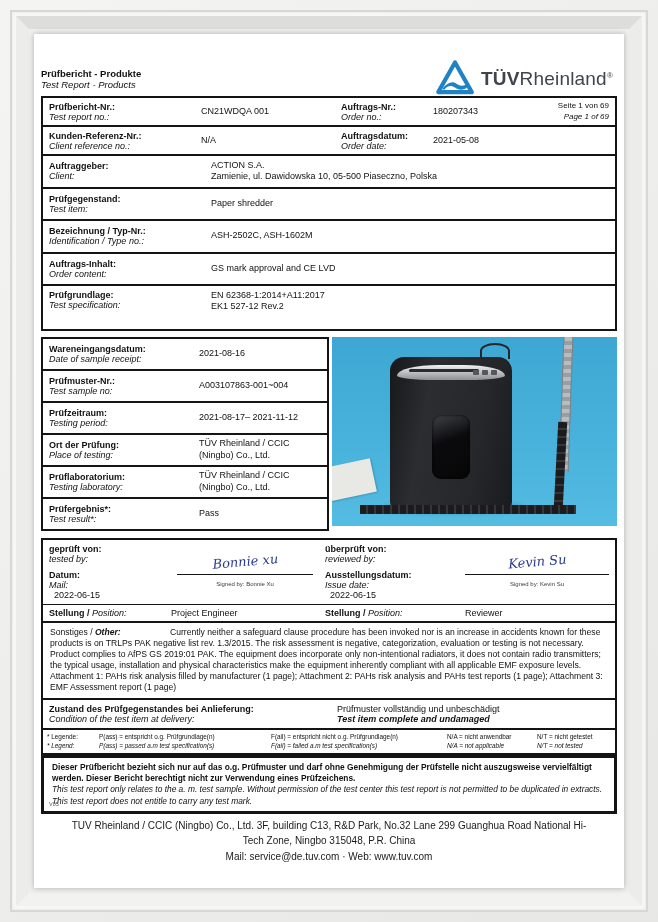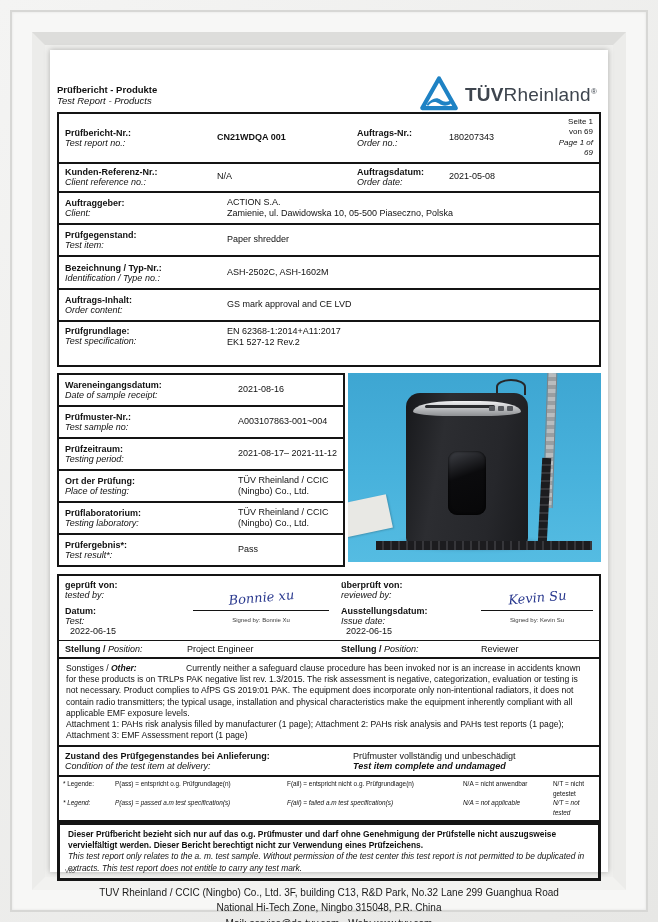--- a/index.html
+++ b/index.html
@@ -9,21 +9,21 @@
   
   .frame-outer{
     width:658px; height:922px;
     background:linear-gradient(135deg,#f4f4f3,#e7e7e5);
     padding:10px;
   }
   .frame-line{
     width:100%; height:100%;
     border:2px solid #d7d7d5;
     background:#f7f7f6;
-    padding:20px;
+    padding:4px;
     box-shadow:inset 0 0 3px rgba(0,0,0,.08);
   }
   .frame-bevel{
     width:100%; height:100%;
     border-style:solid; border-width:13px;
     border-color:#dddddb #ececea #f2f2f0 #ececea;
     background:#efefed;
     padding:3px;
   }
   .mat{
@@ -53,35 +53,35 @@
   
   .box{ border:2px solid #141414; margin-top:-2px; }
   .box.first{ margin-top:0; }
   .row{ display:flex; align-items:center; }
   .lab .de{ font-weight:bold; display:block; }
   .lab .en{ font-style:italic; display:block; }
   .val{ line-height:1.25; }
 
   .info .row{ min-height:27px; padding:3px 6px; }
   .c-lab{ width:152px; flex:none; }
-  .c-val{ width:140px; flex:none; font-weight:bold; }
+  .c-val{ width:140px; flex:none; font-weight:normal; }
   .c-val.normal{ font-weight:normal; }
   .c-lab2{ width:92px; flex:none; }
   .c-val2{ width:92px; flex:none; }
   .c-page{ flex:1; text-align:right; font-size:8px; line-height:1.3;margin-left:16px; }
   .c-page .en{ font-style:italic; }
 
   .detail .row{ padding:4px 6px; }
   .detail .c-lab{ width:162px; }
   .detail .c-rest{ flex:1; }
 
   
   .sample-wrap{ display:flex; margin-top:6px; align-items:stretch; }
   .sample{ width:288px; flex:none; }
-  .sample .row{ min-height:30px; padding:3px 6px;gap:23px; }
+  .sample .row{ min-height:30px; padding:3px 6px; }
   .sample .c-lab{ width:150px; }
   .sample .c-rest{ flex:1; }
 
   .photo{
     flex:1; margin-left:3px; position:relative; overflow:hidden; height:189px;
     background:linear-gradient(180deg,#3ea6d2 0%,#48b2dc 55%,#55bce2 100%);
   }
   .paper-sheet{ position:absolute; left:-18px; bottom:28px; width:60px; height:34px;
     background:#e8e8e4; transform:rotate(-12deg); box-shadow:1px 1px 2px rgba(0,0,0,.2); }
   .shredder{ position:absolute; left:58px; top:20px; width:122px; height:152px;
@@ -360,21 +360,21 @@
       <div class="sig-box">
         <div class="sig-grid">
           <div class="sig-labels">
             <div class="lab">
               <span class="de">geprüft von:</span>
               <span class="en">tested by:</span>
             </div>
             <div class="sig-gap"></div>
             <div class="lab">
               <span class="de">Datum:</span>
-              <span><i class="en" style="font-style:italic">Test:</i>&nbsp;&nbsp;<span>2022-06-15</span></span>
+              <span><i class="en" style="font-style:italic">Mail:</i>&nbsp;&nbsp;<span>2022-06-15</span></span>
             </div>
           </div>
           <div class="sig-area">
             <div class="signature">Bonnie xu</div>
             <div class="sig-line"></div>
             <div class="signed-by">Signed by: Bonnie Xu</div>
           </div>
           <div class="sig-labels2">
             <div class="lab">
               <span class="de">überprüft von:</span>

